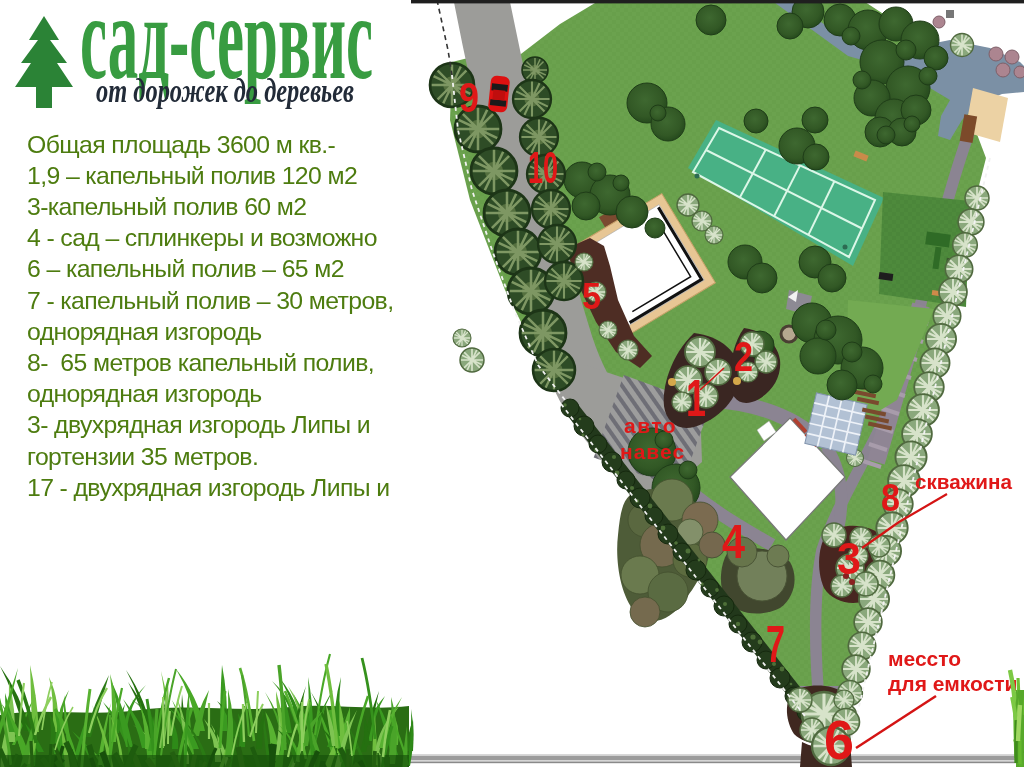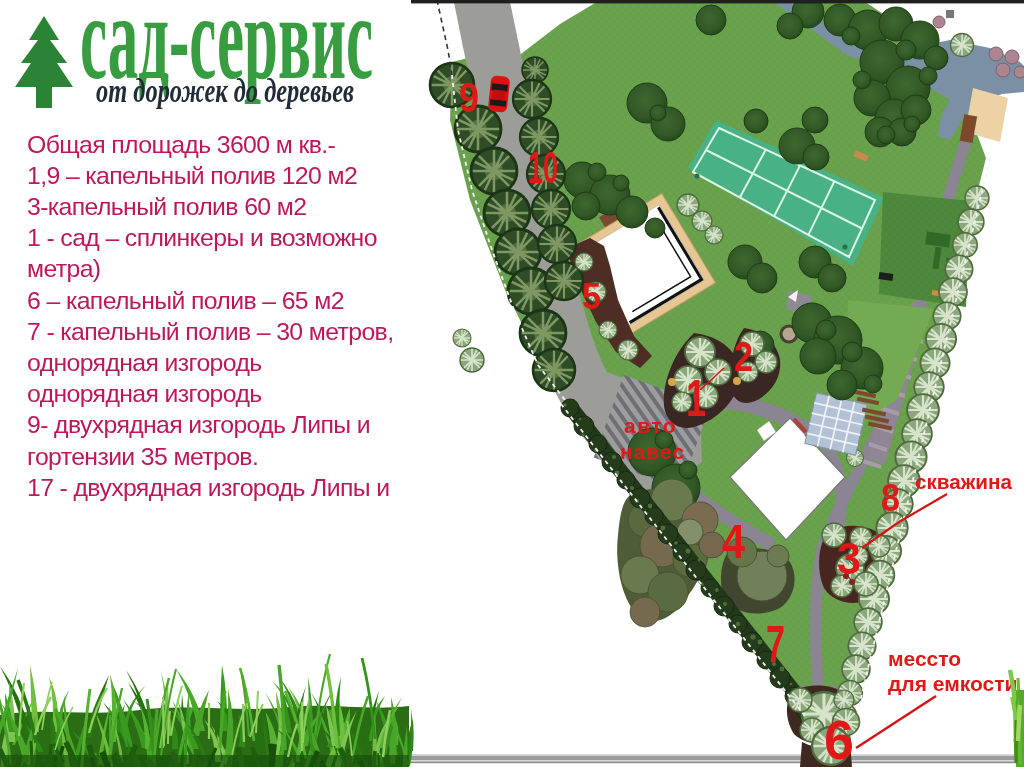--- a/index.html
+++ b/index.html
@@ -1,18 +1,18 @@
 <!DOCTYPE html>
 <html><head>
 <meta charset="utf-8">
 <style>
 html,body{margin:0;padding:0;width:1024px;height:767px;overflow:hidden;background:#fff;}
 #page{position:relative;width:1024px;height:767px;font-family:"Liberation Sans",sans-serif;}
 #mapsvg{position:absolute;left:0;top:0;}
-#body-text{position:absolute;left:27px;top:128.6px;font-size:24.8px;line-height:31.2px;color:#be185d;letter-spacing:-0.62px;}
+#body-text{position:absolute;left:27px;top:128.6px;font-size:24.8px;line-height:31.2px;color:#4d7c0f;letter-spacing:-0.62px;}
 .lt{white-space:pre;}
 </style>
 </head>
 <body>
 <div id="page">
 <svg id="mapsvg" width="1024" height="767" viewBox="0 0 1024 767">
 <defs>
 <g id="cfd">
           <circle r="10" fill="#2e4c26"></circle>
           <circle r="4" fill="#55703f"></circle>
@@ -641,23 +641,23 @@
 <g transform="translate(80,78)">
 <text transform="scale(1,1.48)" x="0" y="0" font-family="Liberation Serif, serif" font-weight="bold" font-size="81" fill="#389c41" textLength="293" lengthAdjust="spacingAndGlyphs">сад-сервис</text>
 </g>
 <text x="96" y="102" font-family="Liberation Serif, serif" font-style="italic" font-weight="bold" font-size="33" fill="#222b38" textLength="258" lengthAdjust="spacingAndGlyphs">от дорожек до деревьев</text>
 </svg>
 
 <div id="body-text">
 <div class="lt">Общая площадь 3600 м кв.-</div>
 <div class="lt">1,9 – капельный полив 120 м2</div>
 <div class="lt">3-капельный полив 60 м2</div>
-<div class="lt">1 - сад – сплинкеры и возможно</div>
-<div class="lt">метра)</div>
+<div class="lt">4 - сад – сплинкеры и возможно</div>
 <div class="lt">6 – капельный полив – 65 м2</div>
 <div class="lt">7 - капельный полив – 30 метров,</div>
 <div class="lt">однорядная изгородь</div>
+<div class="lt">8-&nbsp; 65 метров капельный полив,</div>
 <div class="lt">однорядная изгородь</div>
-<div class="lt">9- двухрядная изгородь Липы и</div>
+<div class="lt">3- двухрядная изгородь Липы и</div>
 <div class="lt">гортензии 35 метров.</div>
 <div class="lt">17 - двухрядная изгородь Липы и</div>
 </div>
 </div>
 
 </body></html>

